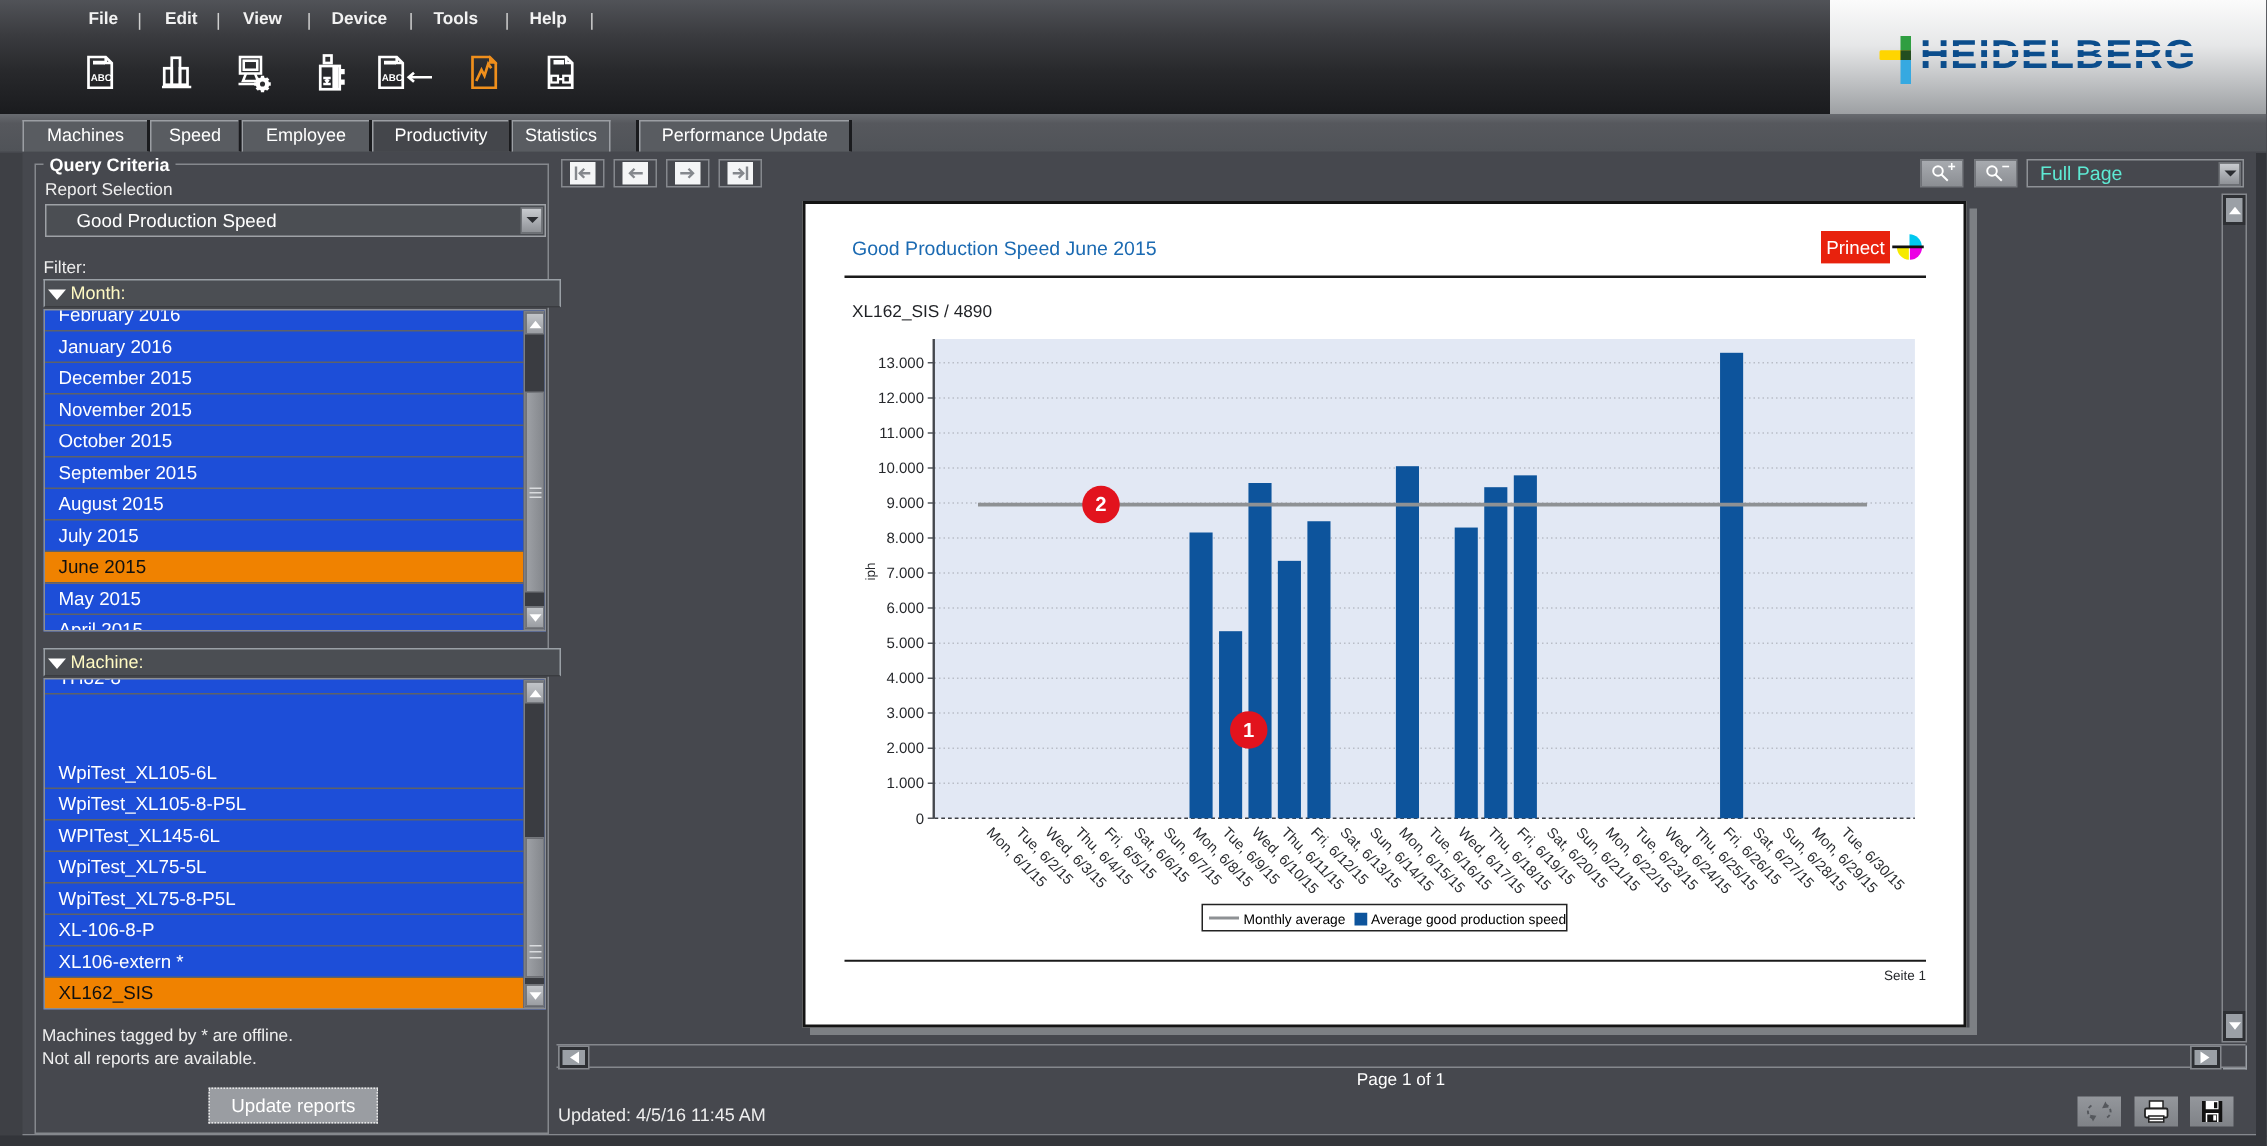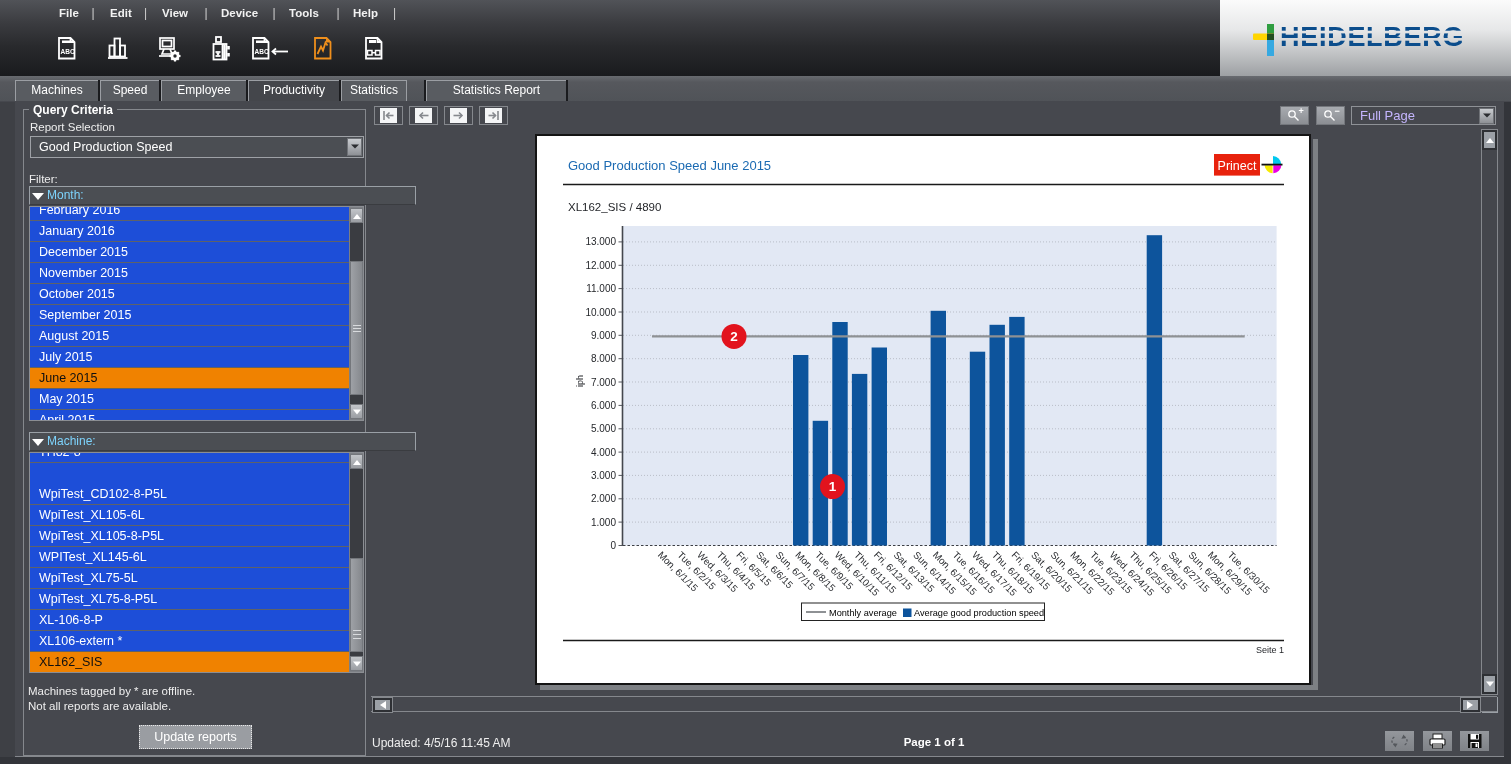--- a/index.html
+++ b/index.html
@@ -12,41 +12,41 @@
 #logo{left:1220px;top:0;width:291px;height:76px}
 
 #tabbar{left:0;top:76px;width:1511px;height:24.5px;background:linear-gradient(180deg,#686b70 0%,#56585d 25%,#505358 100%)}
 .tab{position:absolute;top:4px;height:20.5px;border:1px solid #9b9ea3;border-bottom:none;background:#595c61;color:#ffffff;font-size:12px;text-align:center;line-height:19px}
 .tab.active{background:#44464b}
 .tdiv{position:absolute;top:4px;width:2px;height:20.5px;background:#1a1b1e}
 
 #grpbox{left:23px;top:109px;width:343px;height:647px;border:1px solid #85888d}
 .lbl{font-size:11.5px;color:#eee}
 #qclbl{left:33px;top:103px;font-size:12px;font-weight:bold;background:#46484e;padding:0 4px}
-#combo{left:30px;top:136px;width:334px;height:22px;background:#4b4e53;border:1px solid #9ea1a6;font-size:12.5px;line-height:20px;padding-left:8px;color:#fff}
+#combo{left:30px;top:136px;width:334px;height:22px;background:#4b4e53;border:1px solid #9ea1a6;font-size:12.5px;line-height:20px;padding-left:20px;color:#fff}
 .dbtn{position:absolute;background:linear-gradient(180deg,#c9ccd0,#8e9196);border:1px solid #6f7277}
 .dbtn:after{content:"";position:absolute;left:50%;top:50%;transform:translate(-50%,-30%);border:4px solid transparent;border-top-color:#2b2d31}
-.hdr{position:absolute;left:29px;width:387px;height:19px;background:#4b4e53;border:1px solid #9aa0a6;border-bottom-color:#3a3c40;font-size:12px;line-height:17px;color:#7dd3fc}
+.hdr{position:absolute;left:29px;width:345px;height:19px;background:#4b4e53;border:1px solid #9aa0a6;border-bottom-color:#3a3c40;font-size:12px;line-height:17px;color:#fef9c3}
 .hdr .tri{position:absolute;left:2px;top:6px;width:0;height:0;border:6px solid transparent;border-top:7px solid #fff;border-bottom:none}
 .hdr .htx{margin-left:17px}
 .list{position:absolute;left:29px;width:335px;background:#1d4ed8;border:1px solid #8b8e93;overflow:hidden}
 .row{position:absolute;left:0;width:319px;height:21px;border-bottom:1px solid #5f6267;font-size:12.5px;line-height:20px;padding-left:9px;color:#fff}
 .row.sel{background:#f08200;color:#101010}
 .vsb{position:absolute;width:15px;background:#3a3c41;border:1px solid #7c7f84}
 .sbtn{position:absolute;left:0px;width:13px;height:15px;background:linear-gradient(180deg,#c2c5c9,#9b9ea3);border:1px solid #74777c}
 .sbtn:after{content:"";position:absolute;left:50%;top:50%;border:4px solid transparent}
 .sbtn.up:after{transform:translate(-50%,-68%);border-bottom:5px solid #fff}
 .sbtn.dn:after{transform:translate(-50%,-28%);border-top:5px solid #fff}
 .thumb{position:absolute;left:0px;width:13px;background:linear-gradient(90deg,#9ea1a6,#85888d);border:1px solid #74777c}
 .grip{position:absolute;left:2px;width:8px;height:1px;background:#d9dbde}
 
 .navb{position:absolute;top:106px;width:29px;height:19px;border:1px solid #85888d;background:#46484e}
 .navb .inner{position:absolute;left:5px;top:1px;width:17px;height:15px;background:#f4f5f6}
 .zoomb{position:absolute;top:106px;width:29px;height:19px;background:linear-gradient(180deg,#a8abb0,#8b8e93);border:1px solid #74777c}
-#fullpage{left:1351px;top:106px;width:145px;height:19px;background:#46484e;border:1px solid #8e9196;font-size:13px;line-height:17px;padding-left:8px;color:#c4b5fd}
+#fullpage{left:1351px;top:106px;width:145px;height:19px;background:#46484e;border:1px solid #8e9196;font-size:13px;line-height:17px;padding-left:8px;color:#5eead4}
 #vsb{left:1481px;top:128.5px;width:17px;height:566px;background:#44464c;border:1px solid #85888d}
 #page{left:535px;top:134px;width:776px;height:551px;background:#fff;border:2px solid #141414}
 #pshadowr{left:1313px;top:139px;width:5px;height:551px;background:#7d8084}
 #pshadowb{left:540px;top:685px;width:778px;height:5px;background:#7d8084}
 #hsb{left:371px;top:696px;width:1126px;height:16px;border-top:1px solid #85888d;border-bottom:1px solid #85888d}
 .harr{position:absolute;width:19px;height:14px;background:#9ba0a6;border:2px solid #2e3034;outline:1px solid #85888d}
 .harr:after{content:"";position:absolute;top:50%;left:50%;border:4.5px solid transparent}
 .harr.l:after{transform:translate(-70%,-50%);border-right:6px solid #fff}
 .harr.r:after{transform:translate(-30%,-50%);border-left:6px solid #fff}
 #corner{left:1482px;top:697px;width:15.5px;height:15.5px;border-right:1px solid #9ba0a6;border-bottom:1px solid #9ba0a6}
@@ -157,21 +157,21 @@
 <text x="60" y="45.5" font-family="Liberation Sans,sans-serif" font-size="27" font-weight="bold" fill="#0b4d8c" letter-spacing="0.5" textLength="184">HEIDELBERG</text>
 <rect x="56" y="30.7" width="190" height="2.7" fill="url(#lgbg)"></rect>
 <rect x="56" y="38" width="190" height="2.7" fill="url(#lgbg)"></rect>
 </svg></div>
 <div class="abs" id="tabbar">
 <div class="tab" style="left:15px;width:84px">Machines</div>
 <div class="tab" style="left:100px;width:60px">Speed</div>
 <div class="tab" style="left:161px;width:86px">Employee</div>
 <div class="tab active" style="left:248px;width:92px">Productivity</div>
 <div class="tab" style="left:341px;width:66px">Statistics</div>
-<div class="tab" style="left:426px;width:141px">Statistics Report</div>
+<div class="tab" style="left:426px;width:141px">Performance Update</div>
 <div class="tdiv" style="left:98px"></div>
 <div class="tdiv" style="left:159px"></div>
 <div class="tdiv" style="left:246px"></div>
 <div class="tdiv" style="left:339px"></div>
 <div class="tdiv" style="left:424px"></div>
 <div class="tdiv" style="left:566px"></div>
 </div>
 <div class="abs" id="grpbox"></div>
 <div class="txt" id="qclbl" style="left:29px">Query Criteria</div>
 <div class="txt lbl" style="left:30px;top:121px">Report Selection</div>
@@ -197,21 +197,20 @@
         <span class="grip" style="top:63px"></span>
         <span class="grip" style="top:66px"></span>
         <span class="grip" style="top:69px"></span>
       </div>
 <div class="sbtn dn" style="bottom:0px"></div>
 </div>
 </div>
 <div class="hdr" style="top:432px"><span class="tri"></span><span class="htx">Machine:</span></div>
 <div class="list" style="top:452px;height:221px">
 <div class="row" style="top:-11px">TH82-8</div>
-<div class="row" style="top:31px">WpiTest_CD102-8-P5L</div>
 <div class="row" style="top:52px">WpiTest_XL105-6L</div>
 <div class="row" style="top:73px">WpiTest_XL105-8-P5L</div>
 <div class="row" style="top:94px">WPITest_XL145-6L</div>
 <div class="row" style="top:115px">WpiTest_XL75-5L</div>
 <div class="row" style="top:136px">WpiTest_XL75-8-P5L</div>
 <div class="row" style="top:157px">XL-106-8-P</div>
 <div class="row" style="top:178px">XL106-extern *</div>
 <div class="row sel" style="top:199px">XL162_SIS</div>
 
 <div class="vsb" style="left:319px;top:0;height:219px">
@@ -405,21 +404,21 @@
 <rect x="366" y="472.5" width="8.5" height="8.5" fill="#0d549c"></rect>
 <text x="377" y="479.8" font-size="9.2">Average good production speed</text>
 <line x1="26" y1="504.5" x2="747" y2="504.5" stroke="#1a1a1a" stroke-width="1.4"></line>
 <text x="747" y="517" font-size="9" fill="#26282c" text-anchor="end">Seite 1</text>
 </svg>
 
 <div class="abs" id="hsb"></div>
 <div class="harr l" style="left:373px;top:697.5px"></div>
 <div class="harr r" style="left:1460.5px;top:697.5px"></div>
 <div class="abs" id="corner"></div>
-<div class="txt" style="left:371px;top:736px;width:1126px;text-align:center;font-size:11.5px;font-weight:bold;color:#fff">Page 1 of 1</div>
+<div class="txt" style="left:371px;top:714px;width:1126px;text-align:center;font-size:11.5px;font-weight:normal;color:#fff">Page 1 of 1</div>
 <div class="txt" style="left:372px;top:736px;font-size:12px;color:#eee">Updated: 4/5/16 11:45 AM</div>
 <div class="bbtn" style="left:1385px"><svg width="29" height="20" viewBox="0 0 29 20">
       <g stroke="#55585d" stroke-width="1.3" fill="none">
         <path d="M10.5,14.5 A5,4.7 0 0 1 10.5,5.5" stroke-dasharray="2.4,1.8"></path>
         <path d="M18.5,5.5 A5,4.7 0 0 1 18.5,14.5" stroke-dasharray="2.4,1.8"></path>
       </g>
       <g fill="#55585d">
         <path d="M8.3,12.2 L10.3,16.6 L12.6,12.8 Z"></path>
         <path d="M16.4,7.8 L18.6,3.4 L20.7,7.3 Z"></path>
       </g>

